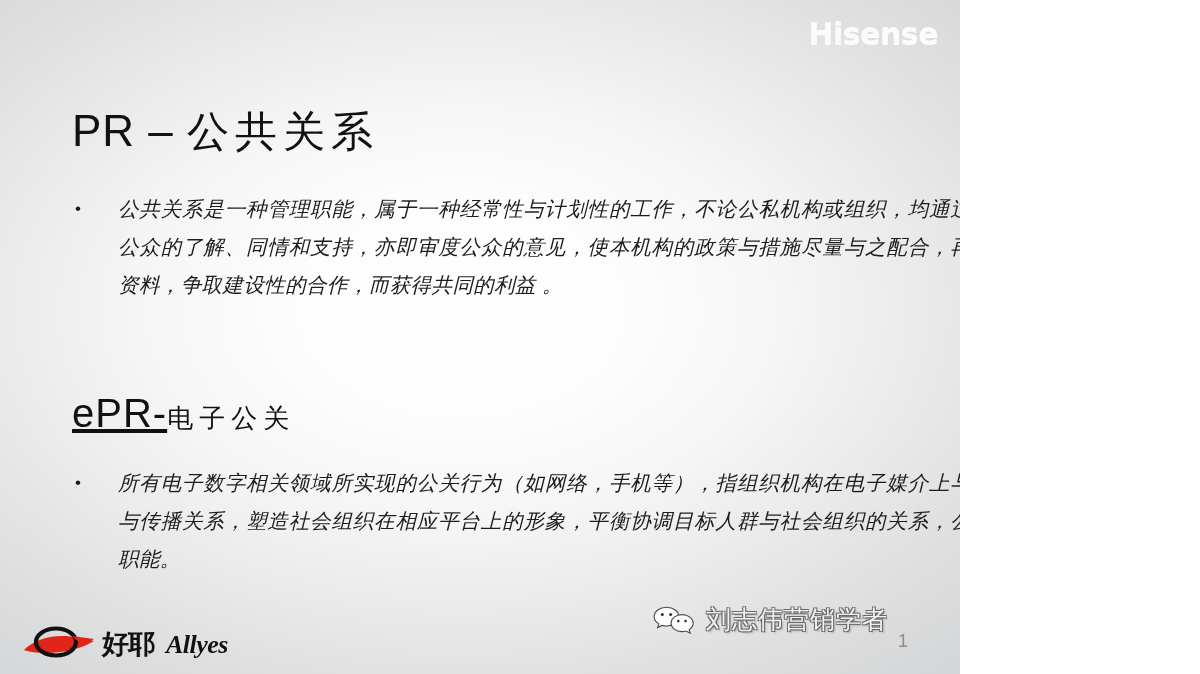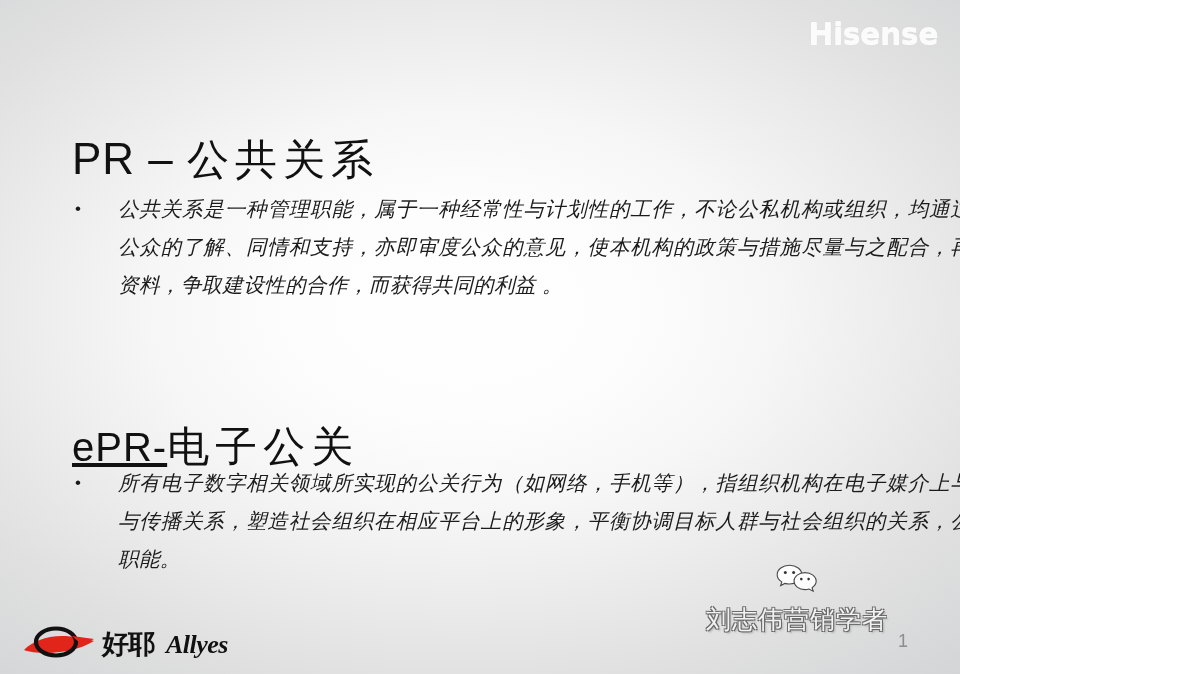--- a/index.html
+++ b/index.html
@@ -35,38 +35,37 @@
     text-shadow:0 1px 0 rgba(255,255,255,.9), 0 0 1px rgba(190,190,190,.55);
     user-select:none;
   }
 
   
   .heading {
     position:absolute;
     left:72px;
     color:#111;
     white-space:nowrap;
-    margin-top:28px;
   }
   .heading .latin {
     font-family:"Liberation Sans", sans-serif;
     font-weight:400;
     letter-spacing:1px;
   }
   .heading .cjk {
     font-family:"Liberation Serif", "DejaVu Serif", serif;
     font-weight:400;
     letter-spacing:6px;
   }
   #heading-pr { top:104px; font-size:44px; }
   #heading-epr { top:391px; font-size:40px; }
   #heading-pr .latin  { font-size:44px; }
   #heading-pr .cjk    { font-size:42px; }
   #heading-epr .latin { font-size:40px;text-decoration:underline; }
-  #heading-epr .cjk   { font-size:42px; }
+  #heading-epr .cjk   { font-size:26px; }
 
   
   .bullet-block {
     position:absolute;
     left:72px;
     width:1070px;
     display:flex;
     align-items:flex-start;
   }
   .bullet-marker {
@@ -123,21 +122,20 @@
     letter-spacing:-0.5px;
   }
 
   
   .wechat-credit {
     position:absolute;
     right:72px; bottom:38px;
     display:flex;
     align-items:center;
     gap:10px;
-    flex-direction:column;
   }
   .wechat-icon { width:44px; height:30px; flex:0 0 auto; }
   .wechat-name {
     font-family:"Liberation Sans", "DejaVu Sans", sans-serif;
     font-size:25px;
     color:#f2f2f2;
     letter-spacing:1px;
     text-shadow:
       -1px -1px 0 #6a6a6a, 1px -1px 0 #6a6a6a,
       -1px  1px 0 #6a6a6a, 1px  1px 0 #6a6a6a,

